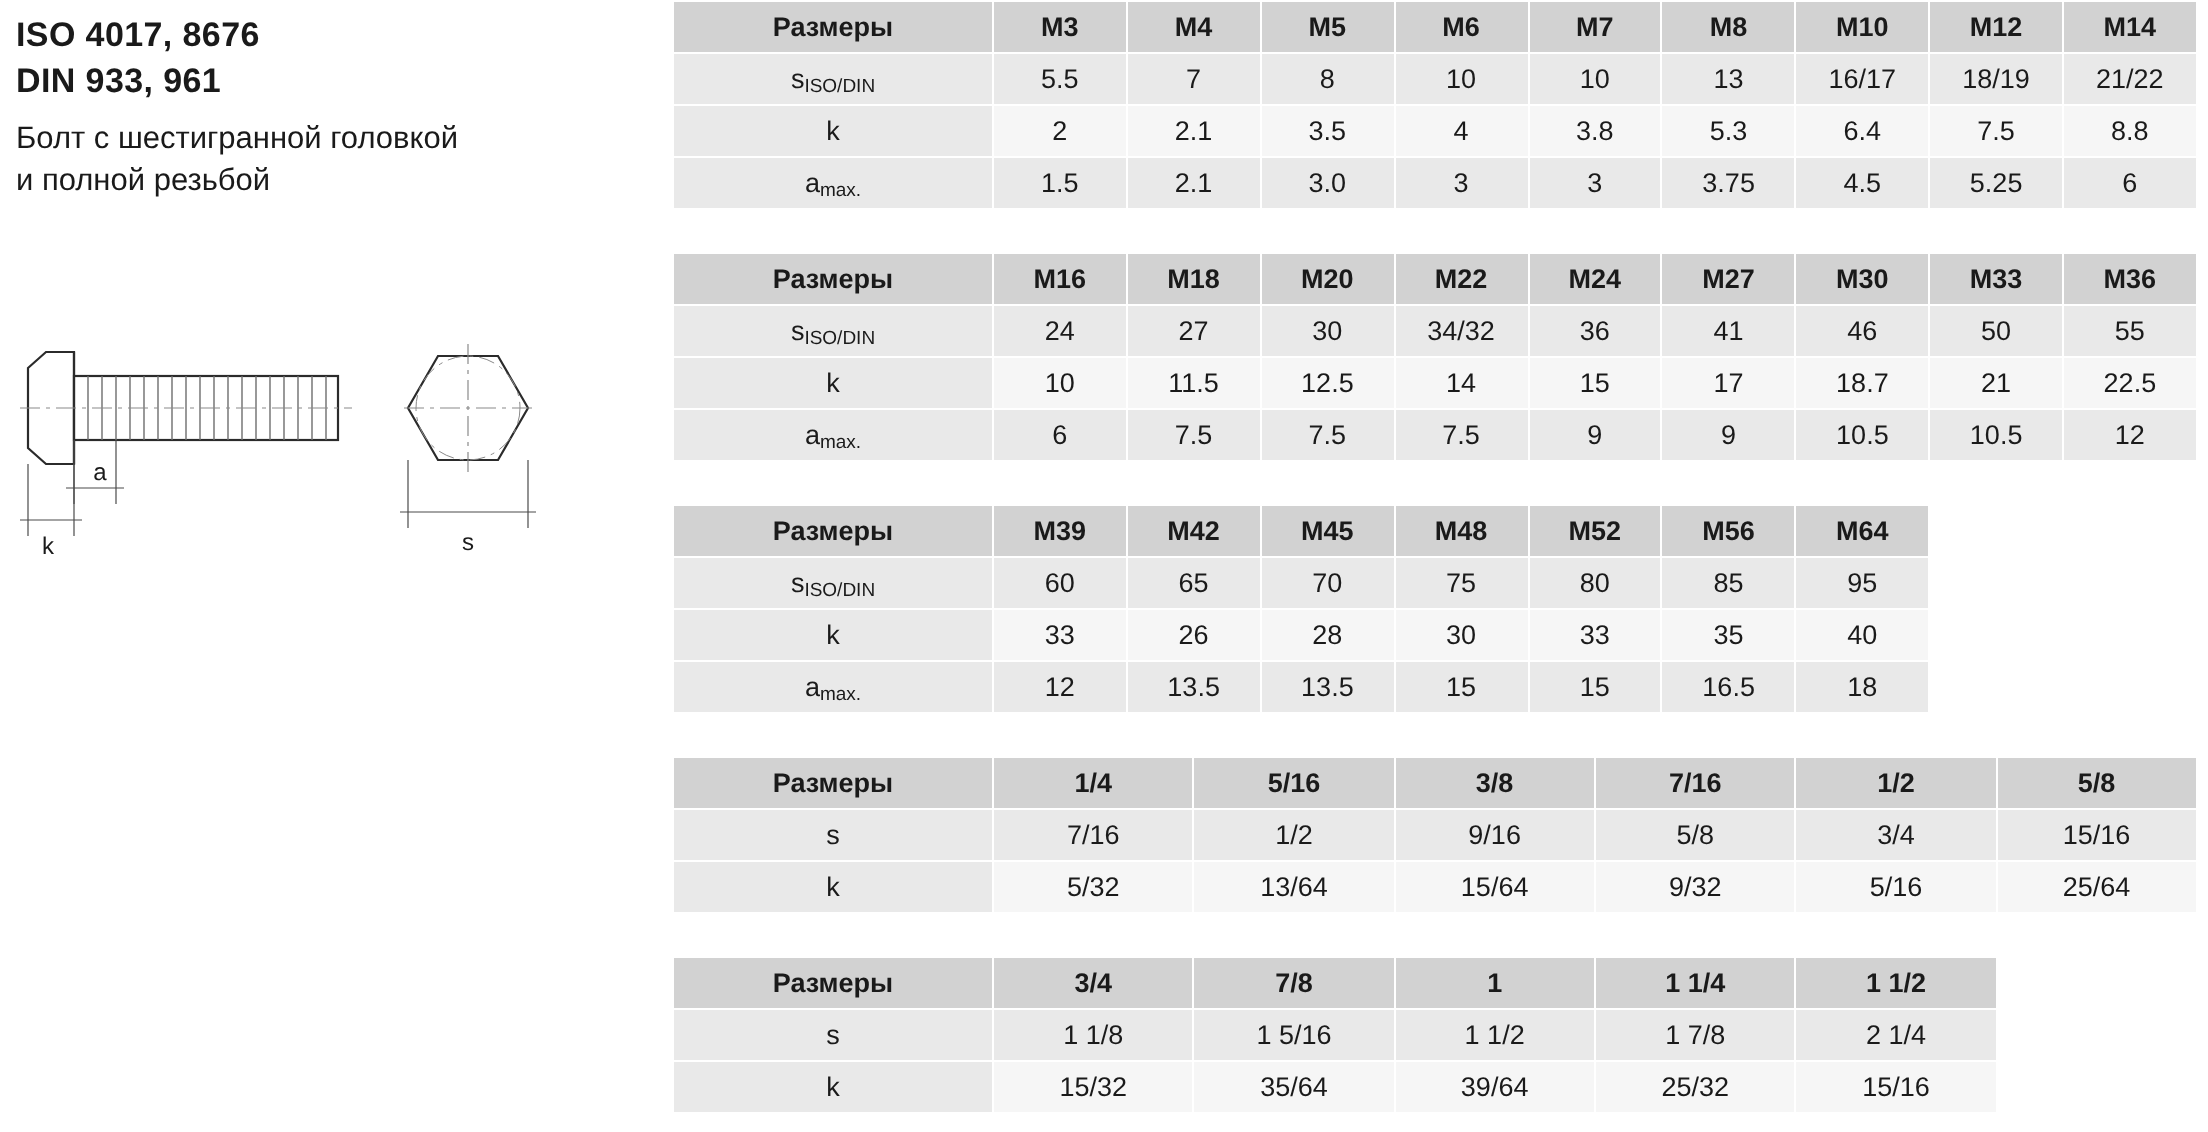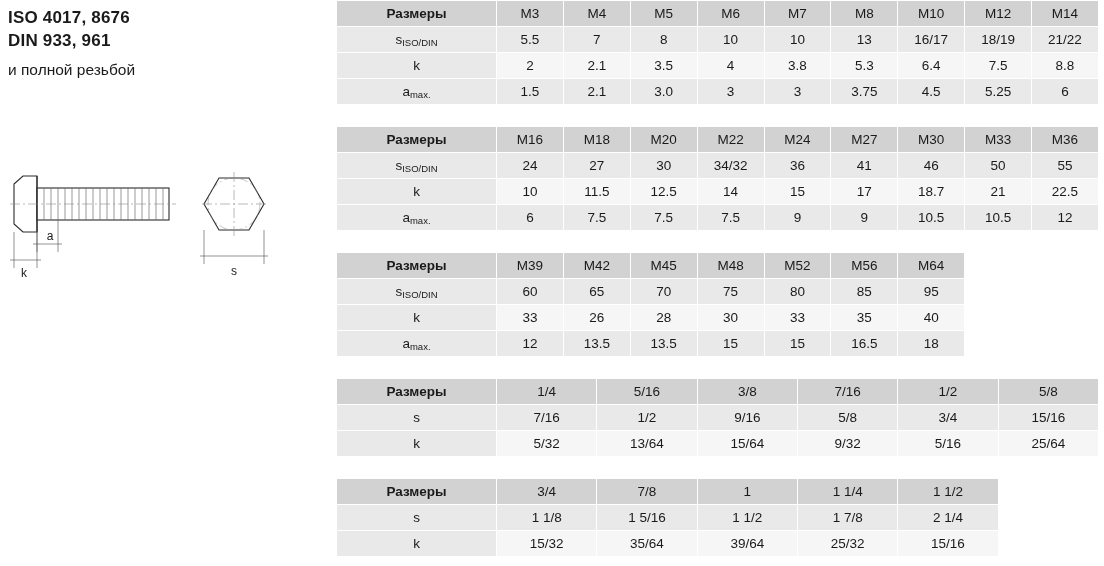--- a/index.html
+++ b/index.html
@@ -79,21 +79,21 @@
     background: #e9e9e9;
     font-weight: normal;
     width: 160px;
   }
   table.dim thead .rowhead {
     background: #d2d2d2;
     font-weight: bold;
   }
   table.dim thead td {
     background: #d2d2d2;
-    font-weight: normal;
+    font-weight: bold;
   }
   table.dim tbody tr.odd td {
     background: #e9e9e9;
   }
   table.dim tbody tr.even td {
     background: #f6f6f6;
   }
   table.dim tbody tr td.rowhead {
     background: #e9e9e9;
   }
@@ -115,20 +115,21 @@
 </style>
 </head>
 <body>
 
 <div class="page">
 
   <div class="left-block">
     <div class="std-line">ISO 4017, 8676</div>
     <div class="std-line">DIN 933, 961</div>
     <div class="desc">
+      <div>Болт с шестигранной головкой</div>
       <div>и полной резьбой</div>
     </div>
   </div>
 
   <div class="drawing">
     <svg width="320" height="120" viewBox="0 0 320 120">
 
       <g stroke="#2b2b2b" fill="#ffffff" stroke-width="1.1">
         <polygon points="8,24 17,16 31,16 31,72 17,72 8,64"></polygon>
         <rect x="31" y="28" width="132" height="32"></rect>

